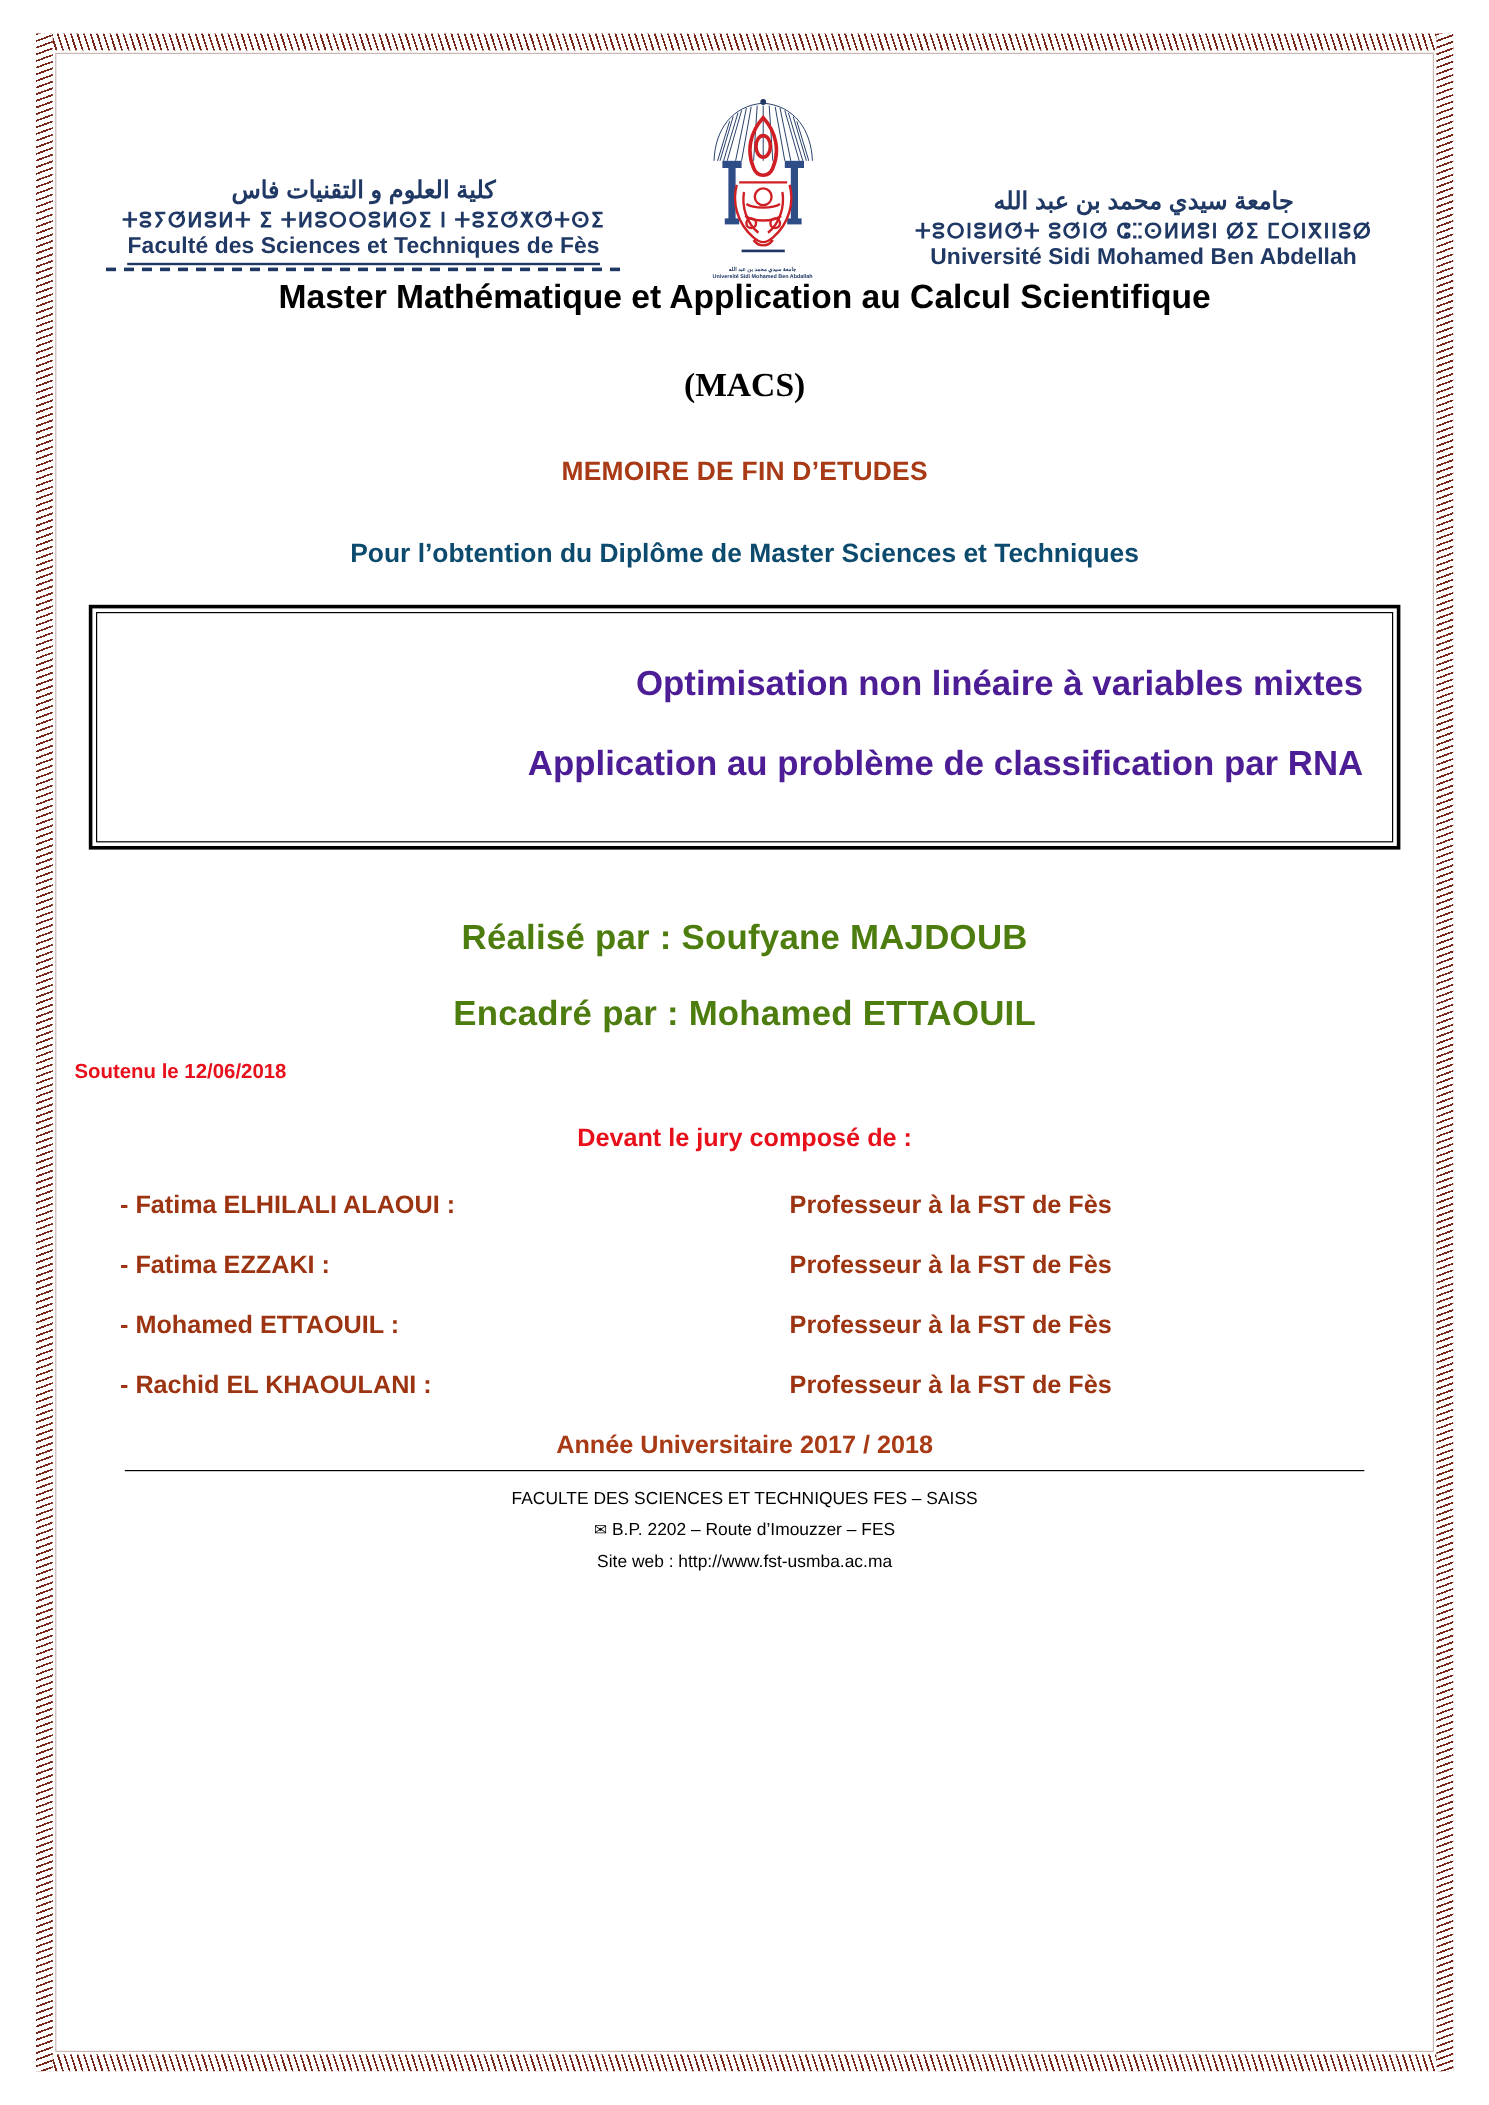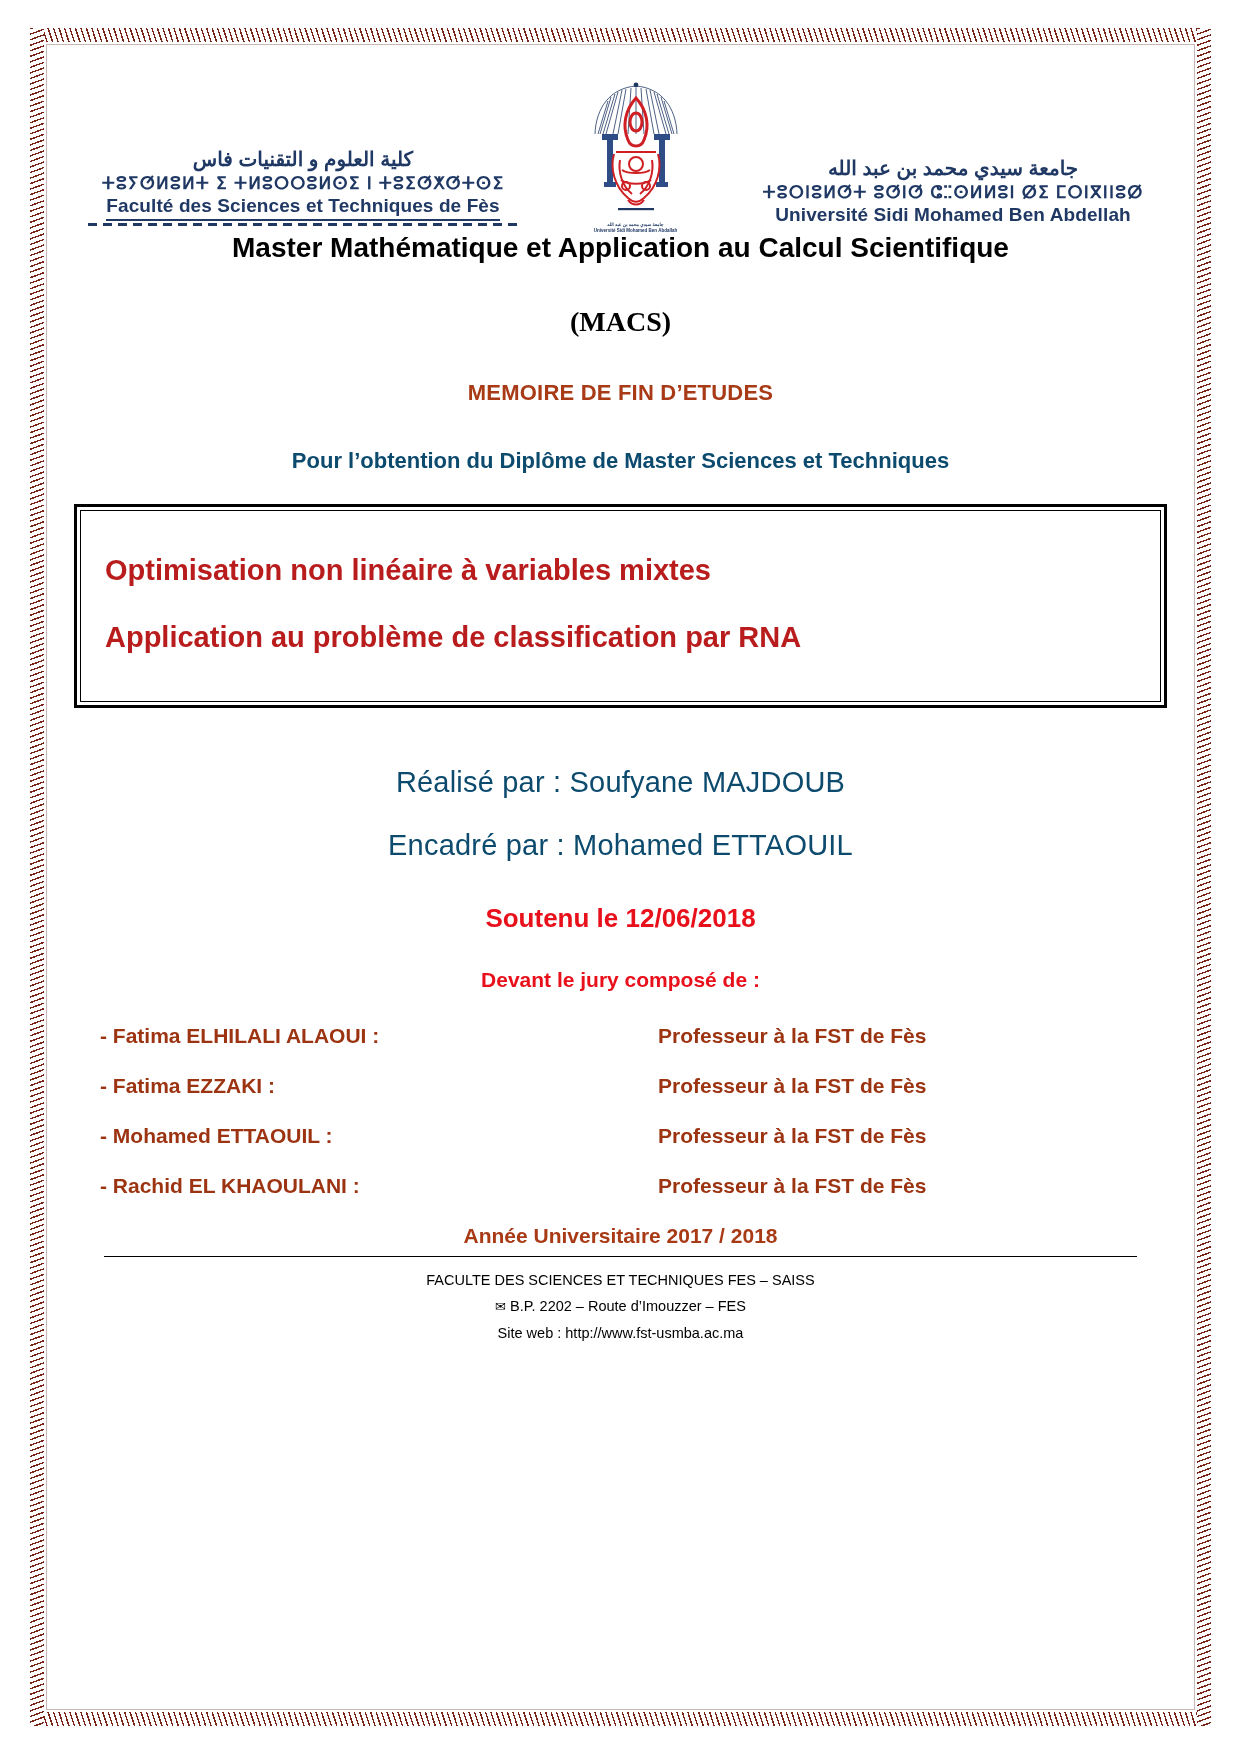--- a/index.html
+++ b/index.html
@@ -145,45 +145,45 @@
     margin:26px 12px 0 12px;
     border:3px solid #000000;
     padding:3px;
     background:#ffffff;
   }
   .title-box-inner{
     border:1px solid #000000;
     padding:42px 24px 46px 24px;
   }
   .thesis-line{
-    text-align:left;
-    color:#b91c1c;
+    text-align:right;
+    color:#4c1d95;
     font-size:29px;
     font-weight:bold;
     line-height:1.2;
   }
   .thesis-line + .thesis-line{margin-top:32px;}
 
   
   .people{margin-top:58px;}
   .person-line{
     text-align:center;
-    color:#0c4a6e;
+    color:#4d7c0f;
     font-size:29px;
-    font-weight:normal;
+    font-weight:bold;
     letter-spacing:.2px;
   }
   .person-line + .person-line{margin-top:30px;}
 
   .defense{
-    text-align:center;
+    text-align:left;
     color:#e8101b;
-    font-size:26px;
-    font-weight:bold;
-    margin-top:41px;
+    font-size:17px;
+    font-weight:bold;
+    margin-top:21px;
   }
   .jury-head{
     text-align:center;
     color:#e8101b;
     font-size:21px;
     font-weight:bold;
     margin-top:34px;
   }
 
   

